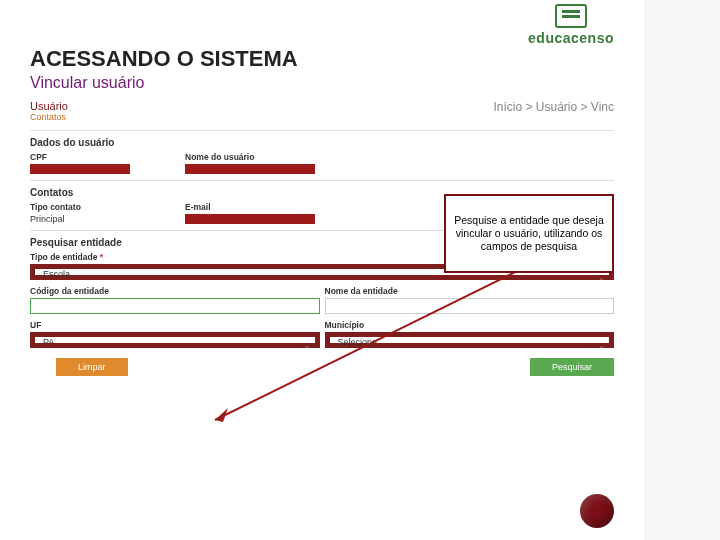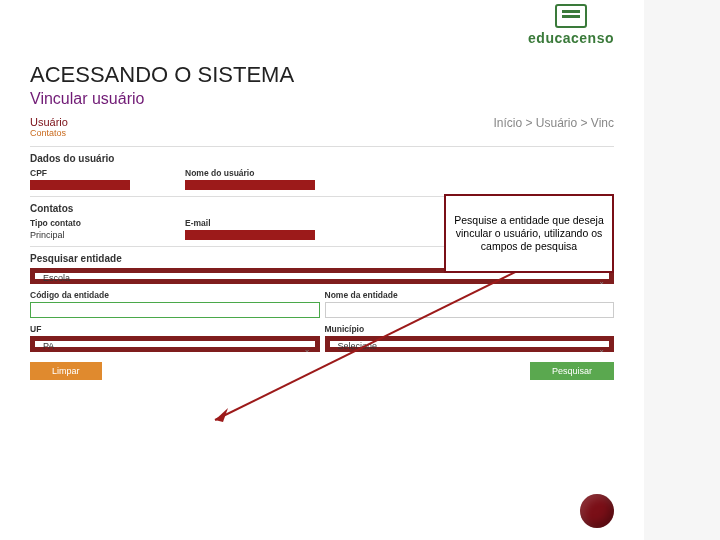--- a/index.html
+++ b/index.html
@@ -1,21 +1,21 @@
 <!DOCTYPE html>
 <html><head>
 <meta charset="utf-8">
 <style>
   html, body { margin:0; padding:0; background:#f6f6f6; font-family:Arial, Helvetica, sans-serif; }
   .page { width:644px; height:540px; background:#fff; position:relative; box-sizing:border-box; padding:10px 30px 20px 30px; overflow:hidden; }
   .brand { position:absolute; top:4px; right:30px; text-align:center; color:#3a7a3a; }
   .brand-icon { width:28px; height:20px; border:2px solid #3a7a3a; border-radius:3px; margin:0 auto 2px; position:relative; }
   .brand-icon:after { content:""; position:absolute; left:5px; right:5px; top:4px; height:3px; background:#3a7a3a; box-shadow:0 5px 0 #3a7a3a; }
   .brand-text { font-weight:bold; font-size:14px; letter-spacing:0.5px; }
-  .page-title { font-size:22px; font-variant:small-caps; font-weight:normal; color:#222; margin:52px 0 2px; }
+  .page-title { font-size:22px; font-variant:small-caps; font-weight:bold; color:#222; margin:36px 0 2px; }
   .sub { color:#701a75; font-size:16px; margin-bottom:8px; }
 
   .form-wrap { font-size:9px; color:#333; position:relative; }
   .panel-title { color:#7a0f17; font-size:11px; margin-bottom:0px; }
   .panel-sub { color:#c96b1e; font-size:9px; margin-bottom:8px; }
   .crumb { float:right; font-size:12px; color:#888; }
   hr.sep { border:none; border-top:1px solid #ddd; margin:3px 0 6px; }
 
   .section-h { font-size:10px; font-weight:bold; color:#333; margin:6px 0 4px; }
   .row { display:flex; gap:5px; margin-bottom:6px; align-items:flex-end; }
@@ -24,21 +24,21 @@
   .req { color:#d33; }
   .val-red { background:#9c1a1a; height:10px; width:100px; }
   .val-red.w2 { width:130px; }
   .input { border:1px solid #ccc; height:16px; background:#fff; width:100%; box-sizing:border-box; font-size:9px; padding:0 4px; }
   .input.green { border:1px solid #4aa84a; }
   .select { border:5px solid #7f1d1d; height:16px; background:#fff; width:100%; box-sizing:border-box; font-size:9px; padding:0 8px; position:relative; }
   .select .caret { position:absolute; right:4px; top:4px; font-size:8px; color:#888; }
   .btn { display:inline-block; height:18px; line-height:18px; padding:0 22px; font-size:9px; color:#fff; }
   .btn.orange { background:#e08a2e; }
   .btn.green { background:#5aa84f; float:right; }
-  .btn-row { margin-top:10px; overflow:hidden; }
+  .btn-row { margin-top:10px; overflow:hidden;margin-left:26px; }
 
   .callout { position:absolute; top:194px; right:30px; width:154px; background:#fff; border:2px solid #7a0f17; padding:18px 6px; font-size:10.5px; text-align:center; z-index:5; line-height:1.25; }
 
   svg.arrow { position:absolute; z-index:4; pointer-events:none; }
 
   .corner-dot { position:absolute; bottom:12px; right:30px; width:34px; height:34px; background:#7a0f17; border-radius:50%; box-shadow:inset -4px -4px 8px rgba(0,0,0,0.3), inset 4px 4px 8px rgba(255,255,255,0.15); }
 </style>
 </head>
 <body>
 
@@ -80,20 +80,21 @@
       <div class="field">
         <span class="lbl">E-mail</span>
         <div class="val-red w2"></div>
       </div>
     </div>
     <hr class="sep">
 
     <div class="section-h">Pesquisar entidade</div>
     <div class="row">
       <div class="field">
+        <span class="lbl"><span>Tipo de entidade</span> <span class="req">*</span></span>
         <div class="select">
           <span>Escola</span>
           <span class="caret">⌄</span>
         </div>
       </div>
     </div>
     <div class="row">
       <div class="field">
         <span class="lbl">Código da entidade</span>
         <input class="input green" style="">

